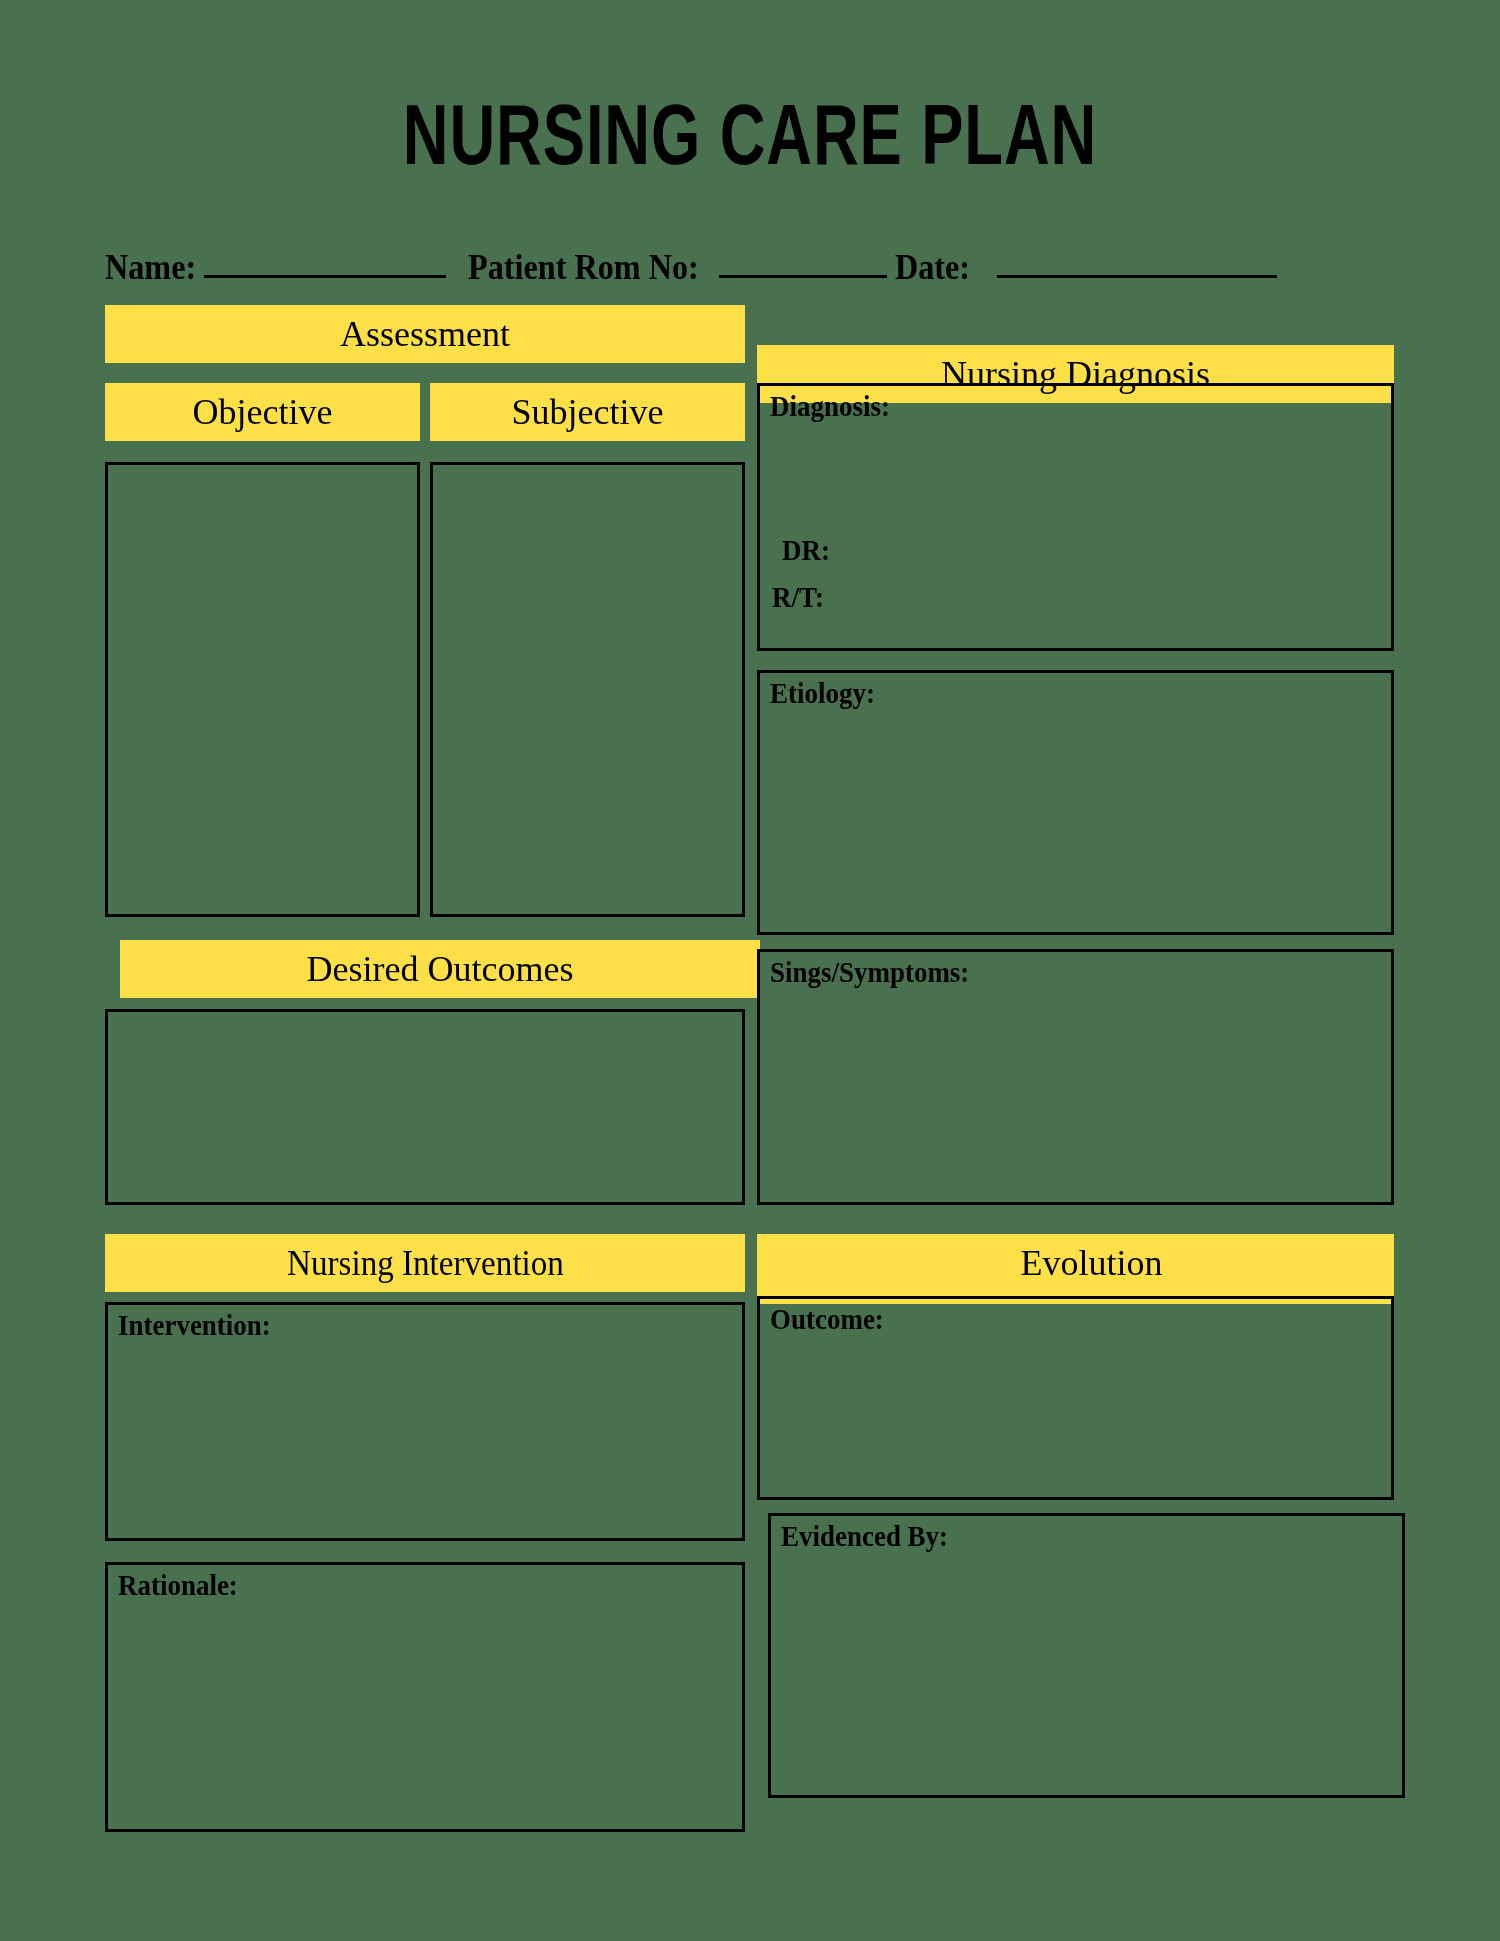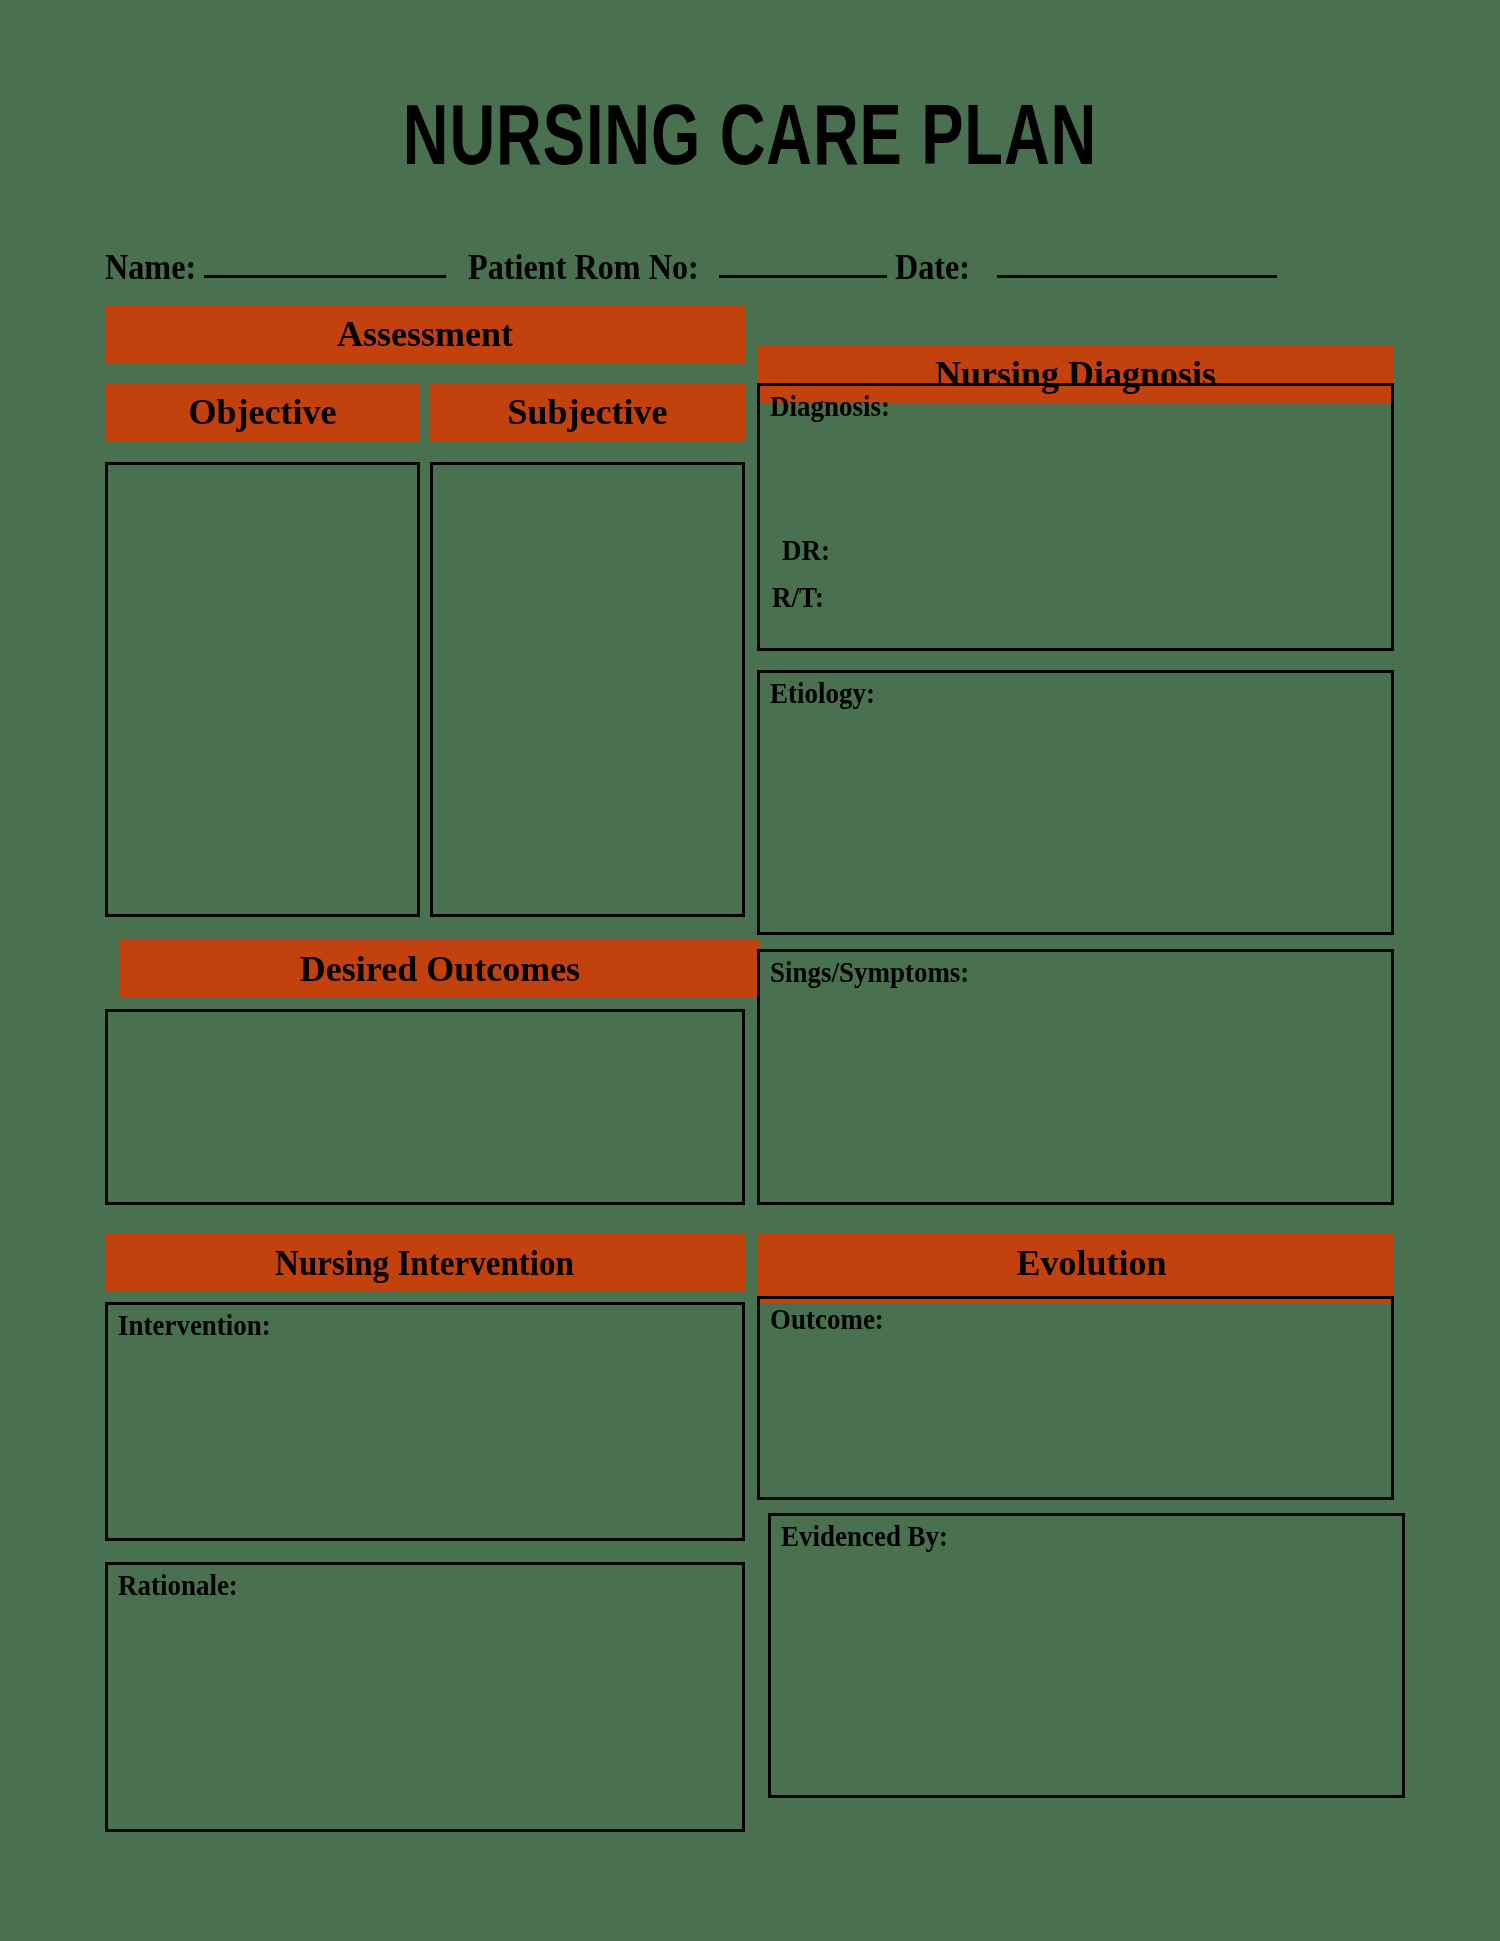--- a/index.html
+++ b/index.html
@@ -70,23 +70,23 @@
   .sp { display: inline-block; }
   .sp.s1 { width: 22px; }
   .sp.s2 { width: 8px; }
   .sp.s3 { width: 20px; }
 
   
   .colL { position: absolute; left: 105px;  width: 640px; }
   .colR { position: absolute; left: 757px;  width: 637px; }
 
   .bar {
-    background: #c2410c;
+    background: #fde047;
     text-align: center;
-    font-weight: bold;
+    font-weight: normal;
     font-size: 36px;
     line-height: 58px;
     height: 58px;
     box-sizing: border-box;
     white-space: nowrap;
     overflow: hidden;
   }
   .bar.condensed {
     transform-origin: center;
   }

